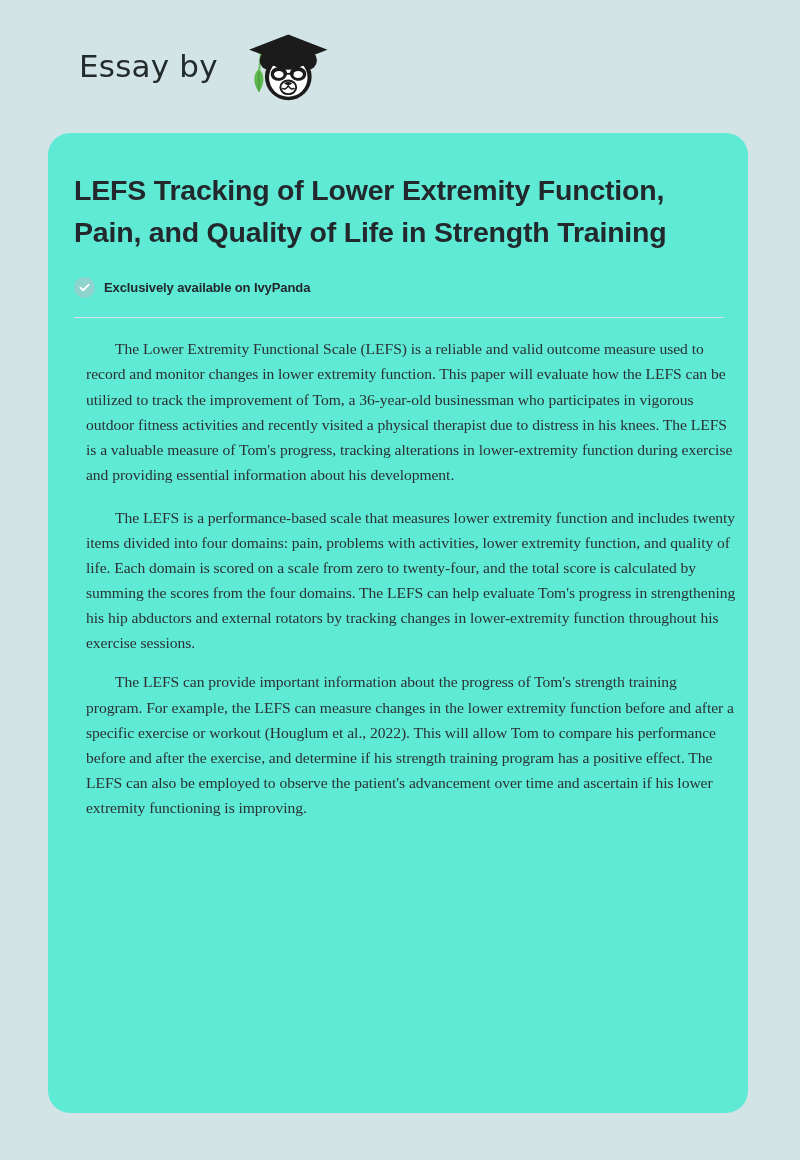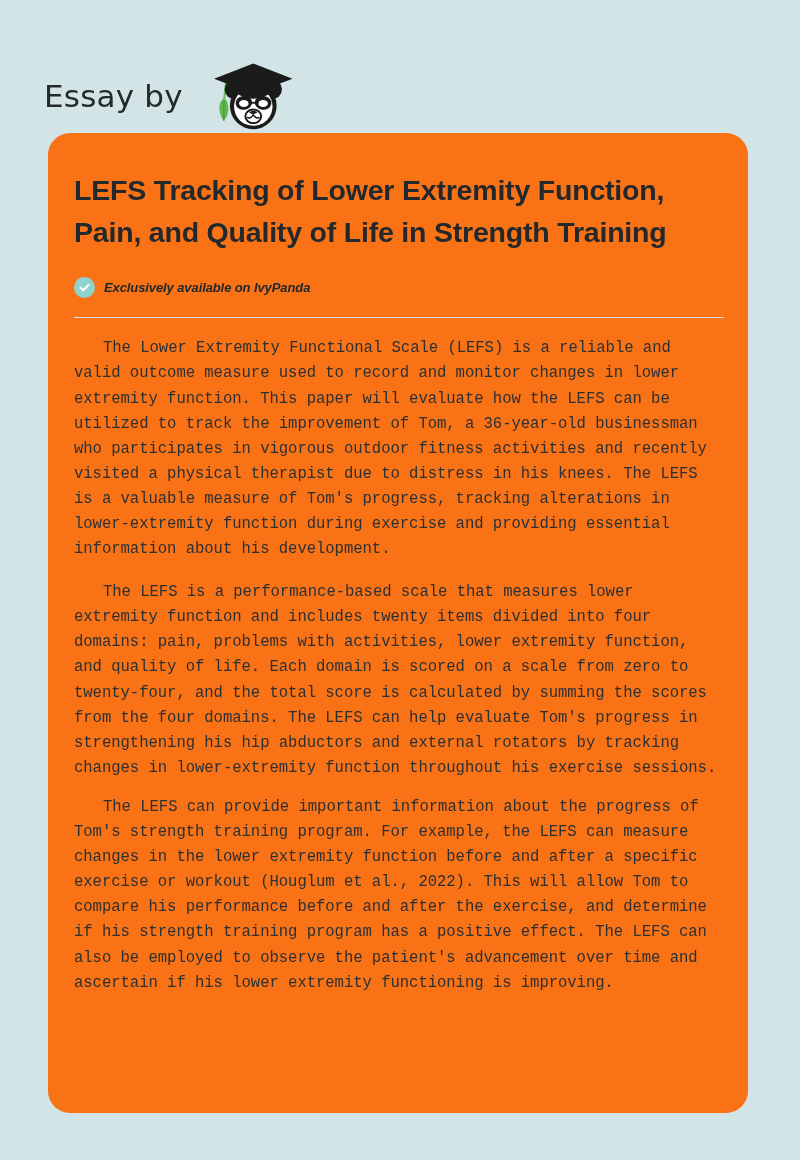--- a/index.html
+++ b/index.html
@@ -13,22 +13,23 @@
     background: #d2e4e6;
     font-family: "Liberation Sans", sans-serif;
     -webkit-font-smoothing: antialiased;
     overflow: hidden;
   }
 
   
   .brand-bar {
     height: 133px;
     display: flex;
-    align-items: flex-end;
+    align-items: center;
     padding-left: 44px;
+    margin-left: 35px;
   }
 
   .brand-inner {
     display: flex;
     align-items: center;
     gap: 14px;
   }
 
   .essay-by {
     font-family: "DejaVu Sans", sans-serif;
@@ -65,21 +66,21 @@
     letter-spacing: 0;
   }
 
   
   .doc-card {
     position: absolute;
     left: 48px;
     top: 133px;
     width: 700px;
     height: 980px;
-    background: #f97316;
+    background: #5eead4;
     border-radius: 22px;
     padding: 36px 26px 0 26px;
     overflow: hidden;
   }
 
   .doc-inner {
     padding: 0 0 0 0;
   }
 
   .doc-title {
@@ -91,21 +92,20 @@
     letter-spacing: -0.2px;
     margin: 0 0 0 0;
     max-width: 600px;
   }
 
   .exclusive-row {
     display: flex;
     align-items: center;
     gap: 9px;
     margin-top: 24px;
-    font-style: italic;
   }
 
   .check-badge {
     width: 21px;
     height: 21px;
     border-radius: 50%;
     background: #8fd3cf;
     display: flex;
     align-items: center;
     justify-content: center;
@@ -136,29 +136,30 @@
     letter-spacing: -0.3px;
     line-height: 1.2;
     margin-top: 27px;
   }
 
   h2.section-heading.tight {
     margin-top: 26px;
   }
 
   p.body-text {
-    font-family: Liberation Mono, monospace;
+    font-family: Liberation Serif, serif;
     font-size: 15.6px;
     line-height: 25.1px;
     color: #2c3033;
     text-indent: 29px;
     margin-top: 18px;
     text-align: left;
     letter-spacing: -0.05px;
     width: 650px;
+    margin-left: 12px;
   }
 
   p.body-text.follow {
     margin-top: 14px;
   }
 </style>
 </head>
 <body>
 
 <div class="brand-bar">

